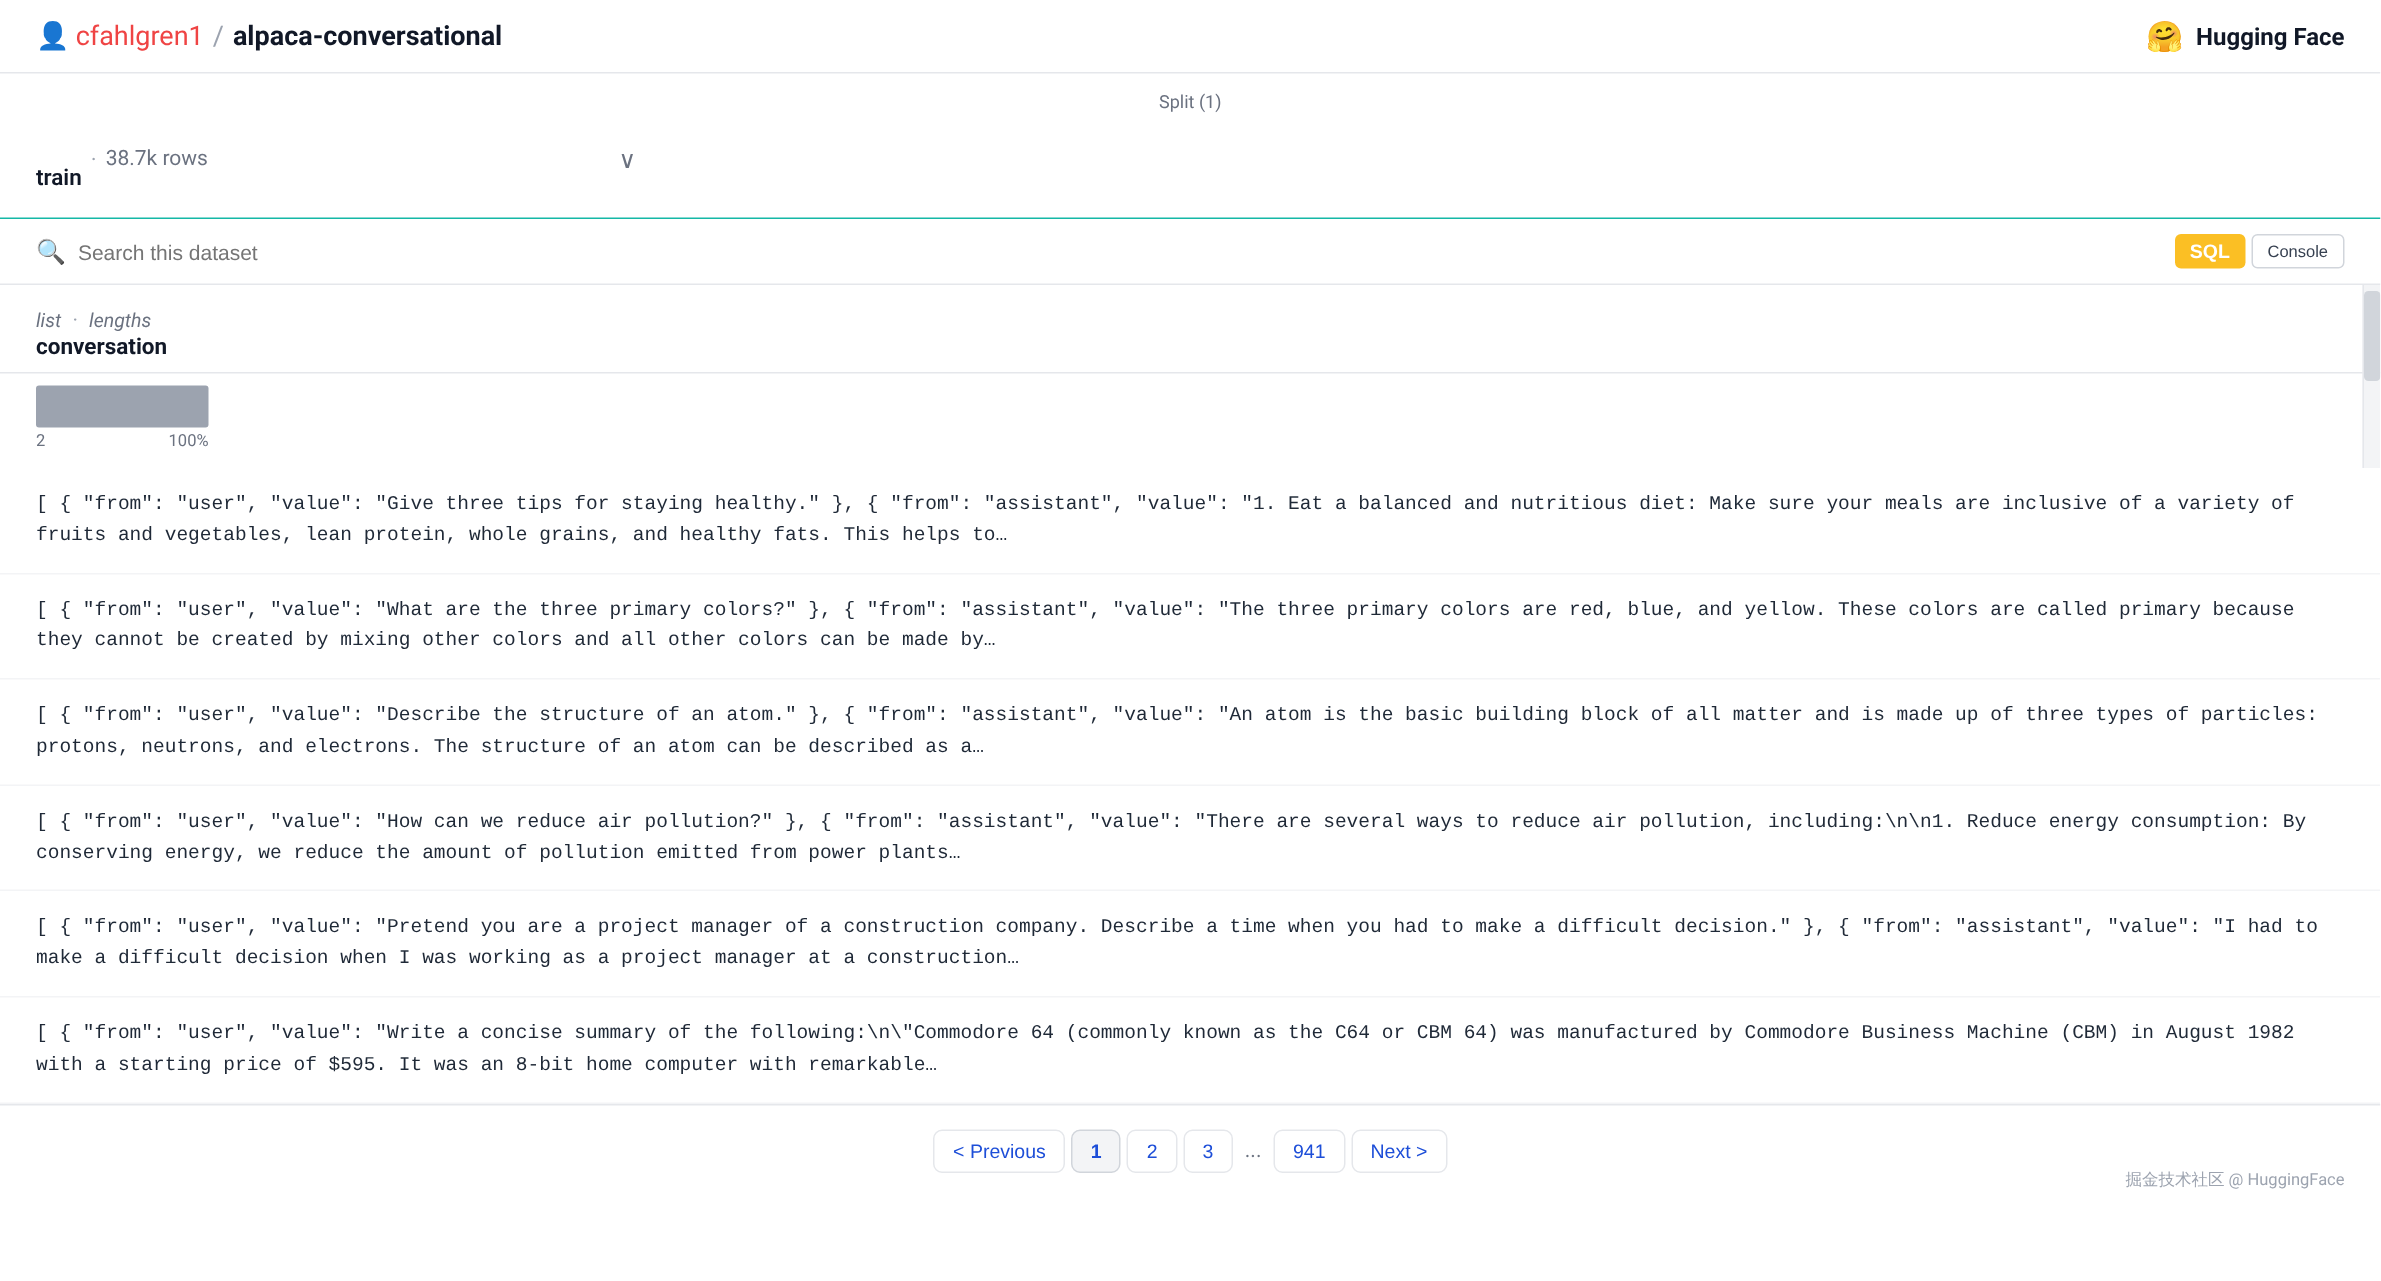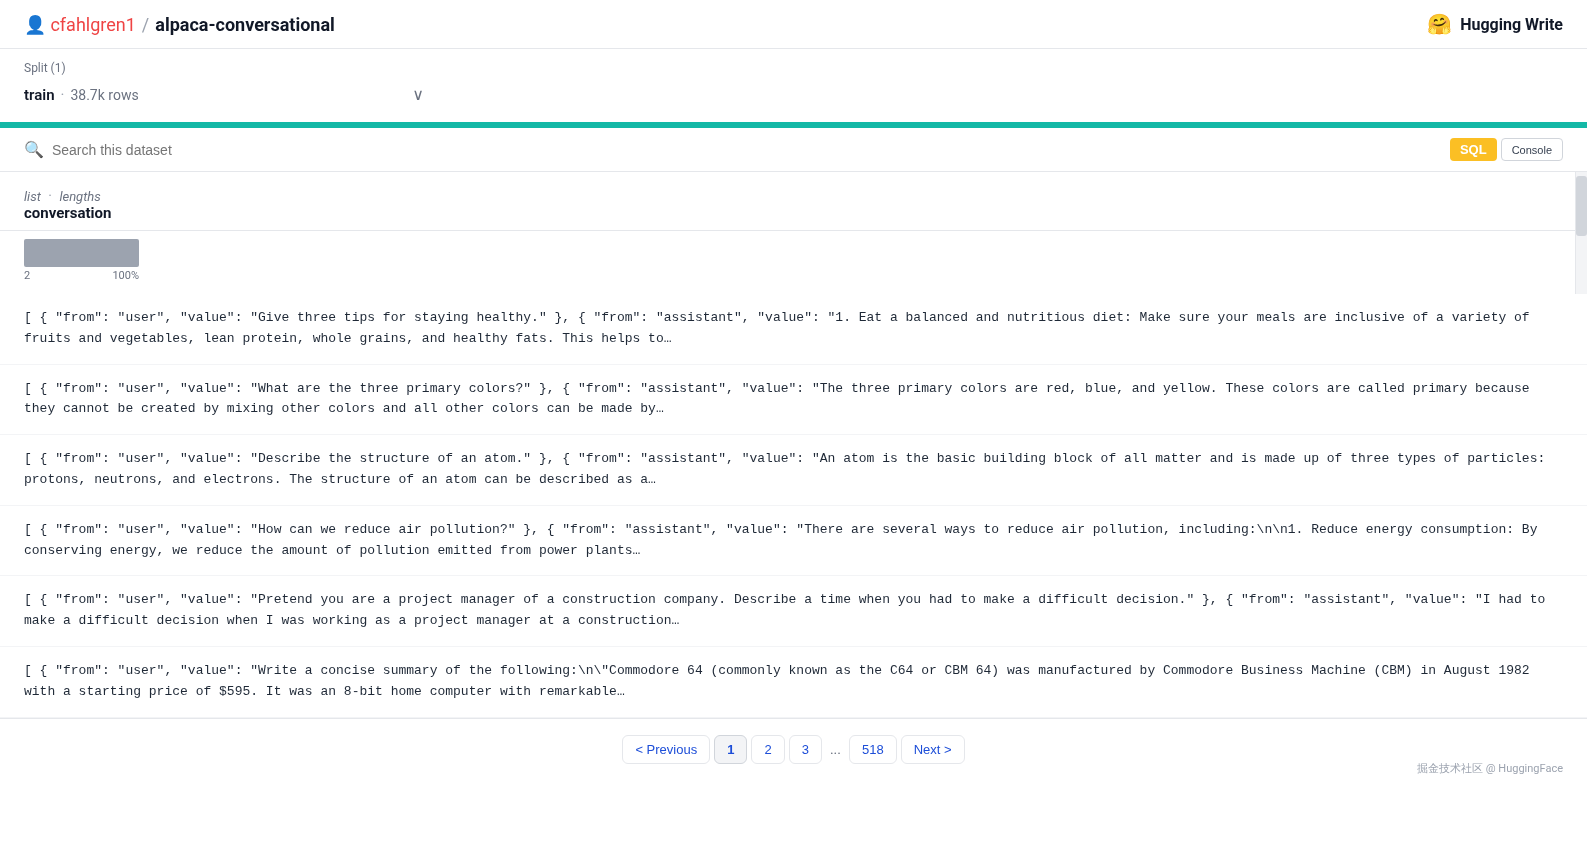--- a/index.html
+++ b/index.html
@@ -44,21 +44,22 @@
     }
     .header-right .hf-brand {
       font-weight: 700;
       font-size: 16px;
       color: #111827;
     }
 
     
     .split-section {
       padding: 12px 24px;
-      border-bottom: 6px solid #14b8a6;
+      border-bottom: 1px solid #14b8a6;
+      text-align: center;
     }
     .split-label {
       font-size: 12px;
       color: #6b7280;
       margin-bottom: 4px;
     }
     .split-dropdown {
       display: flex;
       align-items: center;
       justify-content: space-between;
@@ -68,20 +69,21 @@
     }
     .split-dropdown .split-info {
       display: flex;
       align-items: center;
       gap: 6px;
       font-size: 15px;
     }
     .split-dropdown .split-name {
       font-weight: 600;
       color: #111827;
+      margin-top: 24px;
     }
     .split-dropdown .separator {
       color: #9ca3af;
     }
     .split-dropdown .row-count {
       color: #6b7280;
       font-size: 14px;
     }
     .chevron-icon {
       color: #6b7280;
@@ -262,21 +264,21 @@
 
 <div class="header">
   <div class="header-left">
     <span style="font-size:18px;">👤</span>
     <span class="username">cfahlgren1</span>
     <span class="slash">/</span>
     <span class="repo-name">alpaca-conversational</span>
   </div>
   <div class="header-right">
     <span style="font-size:20px;">🤗</span>
-    <span class="hf-brand">Hugging Write</span>
+    <span class="hf-brand">Hugging Face</span>
   </div>
 </div>
 
 <div class="split-section">
   <div class="split-label">Split (1)</div>
   <div class="split-dropdown">
     <div class="split-info">
       <span class="split-name">train</span>
       <span class="separator">·</span>
       <span class="row-count">38.7k rows</span>
@@ -345,16 +347,16 @@
   </div>
 
 </div>
 
 <div class="pagination">
   <button class="page-btn">&lt; Previous</button>
   <button class="page-btn active">1</button>
   <button class="page-btn">2</button>
   <button class="page-btn">3</button>
   <span class="page-dots">...</span>
-  <button class="page-btn">518</button>
+  <button class="page-btn">941</button>
   <button class="page-btn">Next &gt;</button>
   <div class="watermark">掘金技术社区 @ HuggingFace</div>
 </div>
 
 </body></html>

